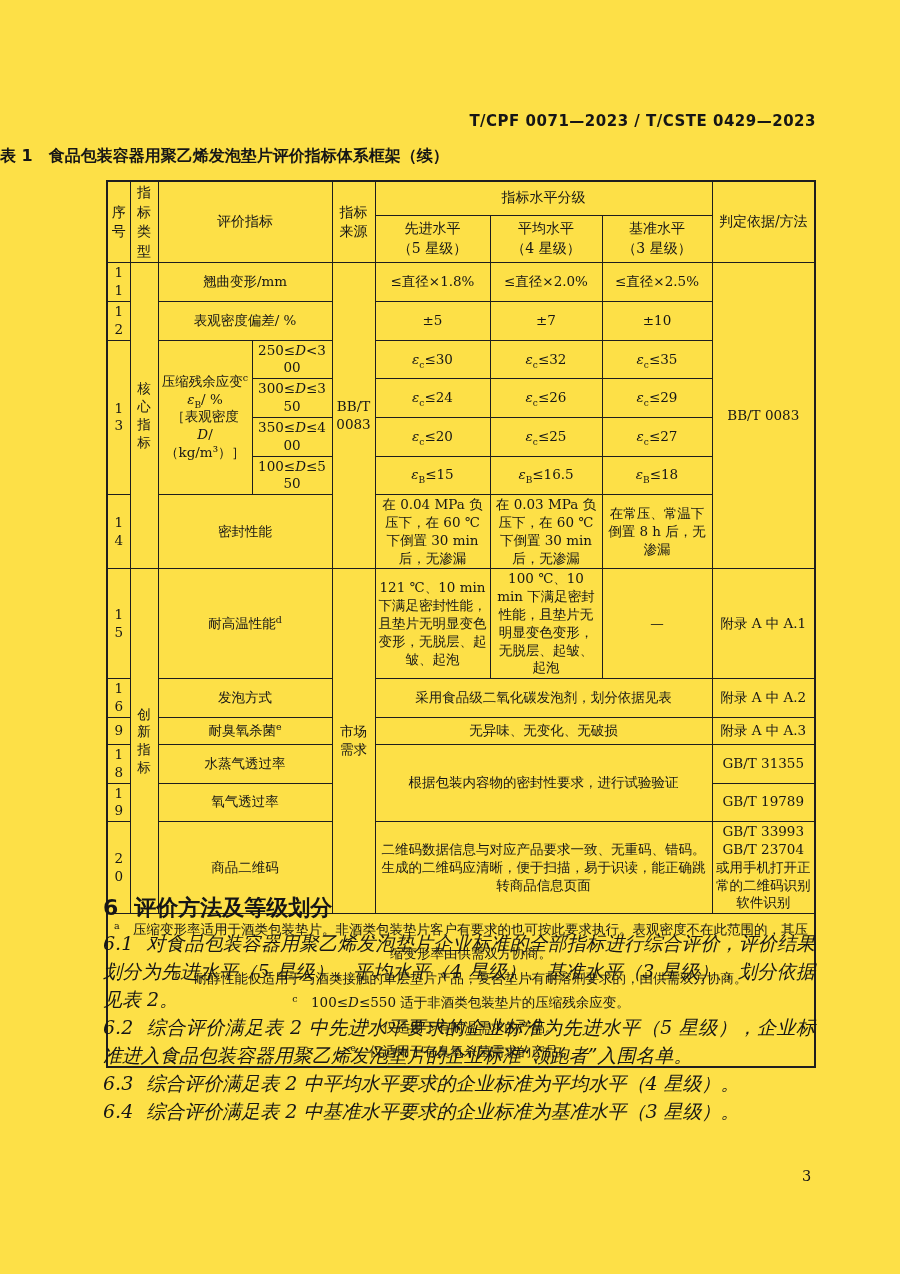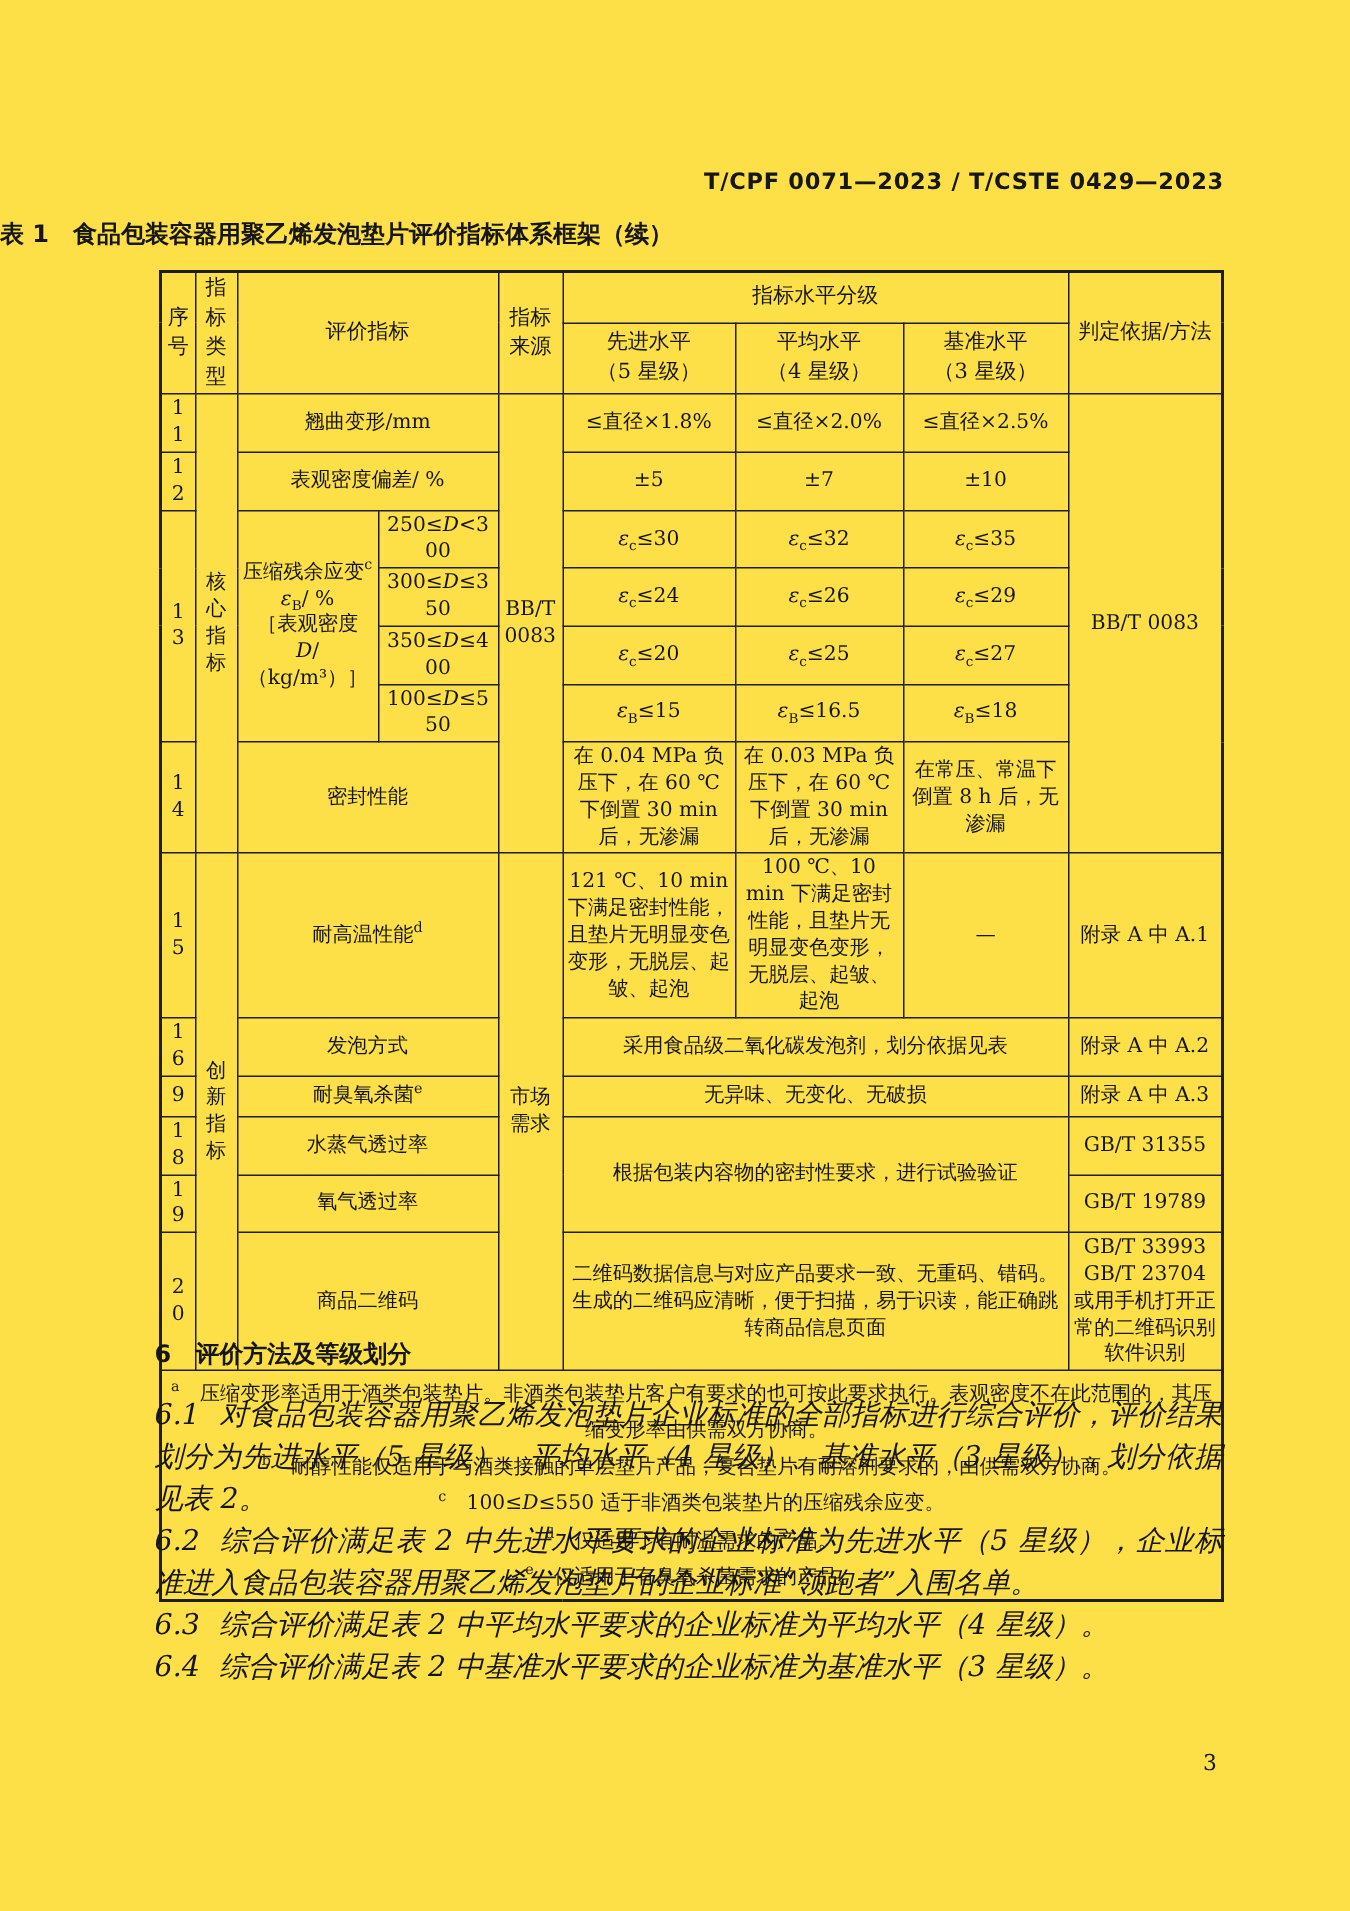--- a/index.html
+++ b/index.html
@@ -49,21 +49,21 @@
   td.qr-desc{font-size:13.5px;line-height:25px;text-align:left;padding:2px 7px;margin-left:28px;}
   td.qr-basis{font-size:13px;line-height:17px;padding:1px 2px;}
   td.fn-cell{text-align:left;vertical-align:top;padding:7px 10px 8px 13px;height:150px;}
   .fn{margin:0;padding-left:20px;text-indent:-20px;line-height:24.5px;font-size:13.5px;}
   sub{font-size:9px;line-height:0;}
   sup{font-size:9.5px;line-height:0;vertical-align:super;}
   i{font-style:italic;}
   .sec-heading{
     position:absolute;left:103px;top:893px;
     font-family:"DejaVu Sans","Liberation Sans",sans-serif;
-    font-weight:bold;font-size:16px;
+    font-weight:bold;font-size:22px;
   }
   .sec-heading .sec-no{margin-right:16px;}
   .clauses{
     position:absolute;left:103px;top:929px;width:712px;
     font-size:19px;line-height:28px;font-style:italic;
   }
   .clause{margin:0;text-align:justify;}
   .cnum{margin-right:13px;}
   .page-num{
     position:absolute;left:802px;top:1168px;

